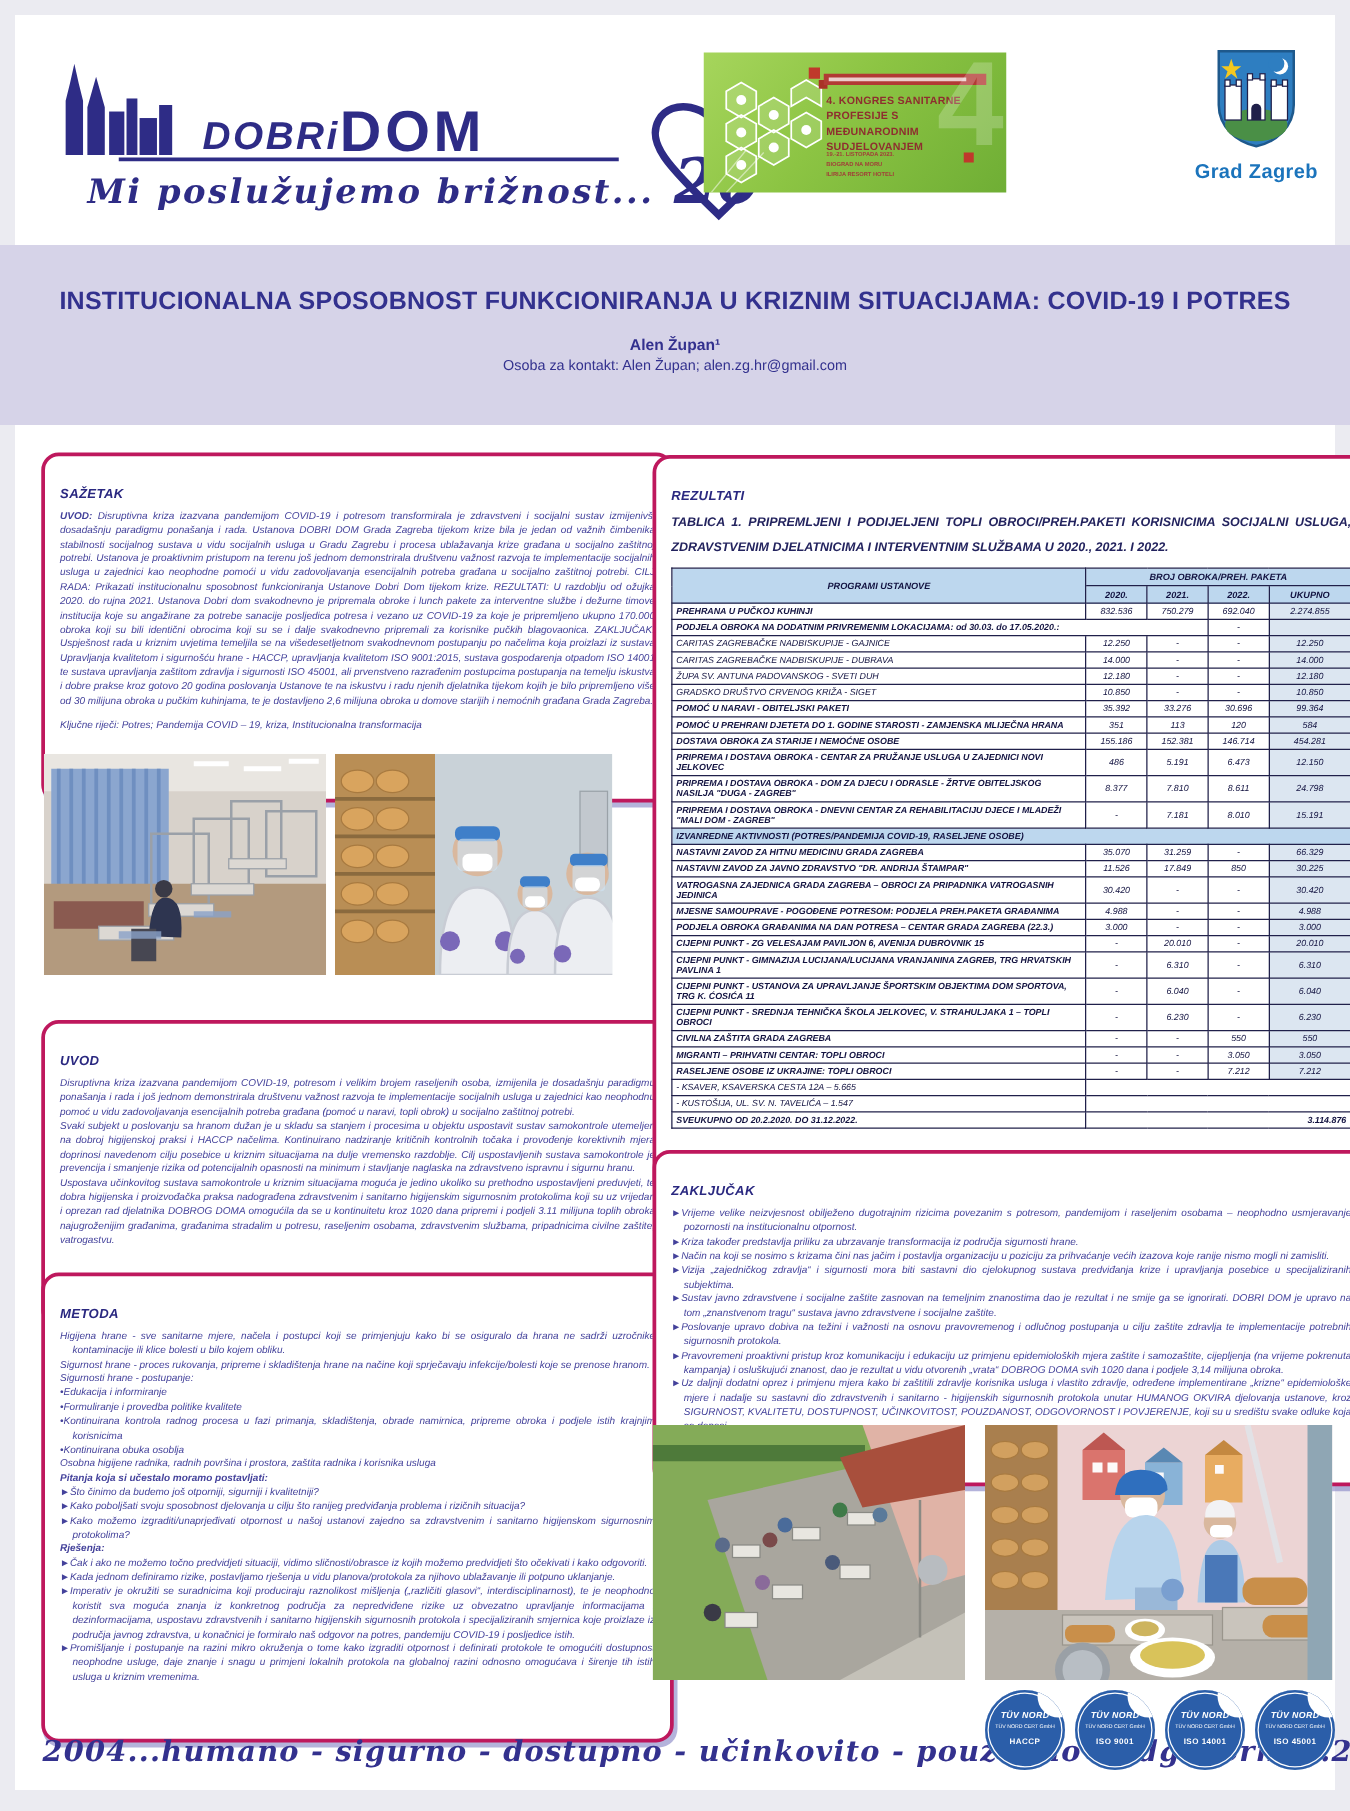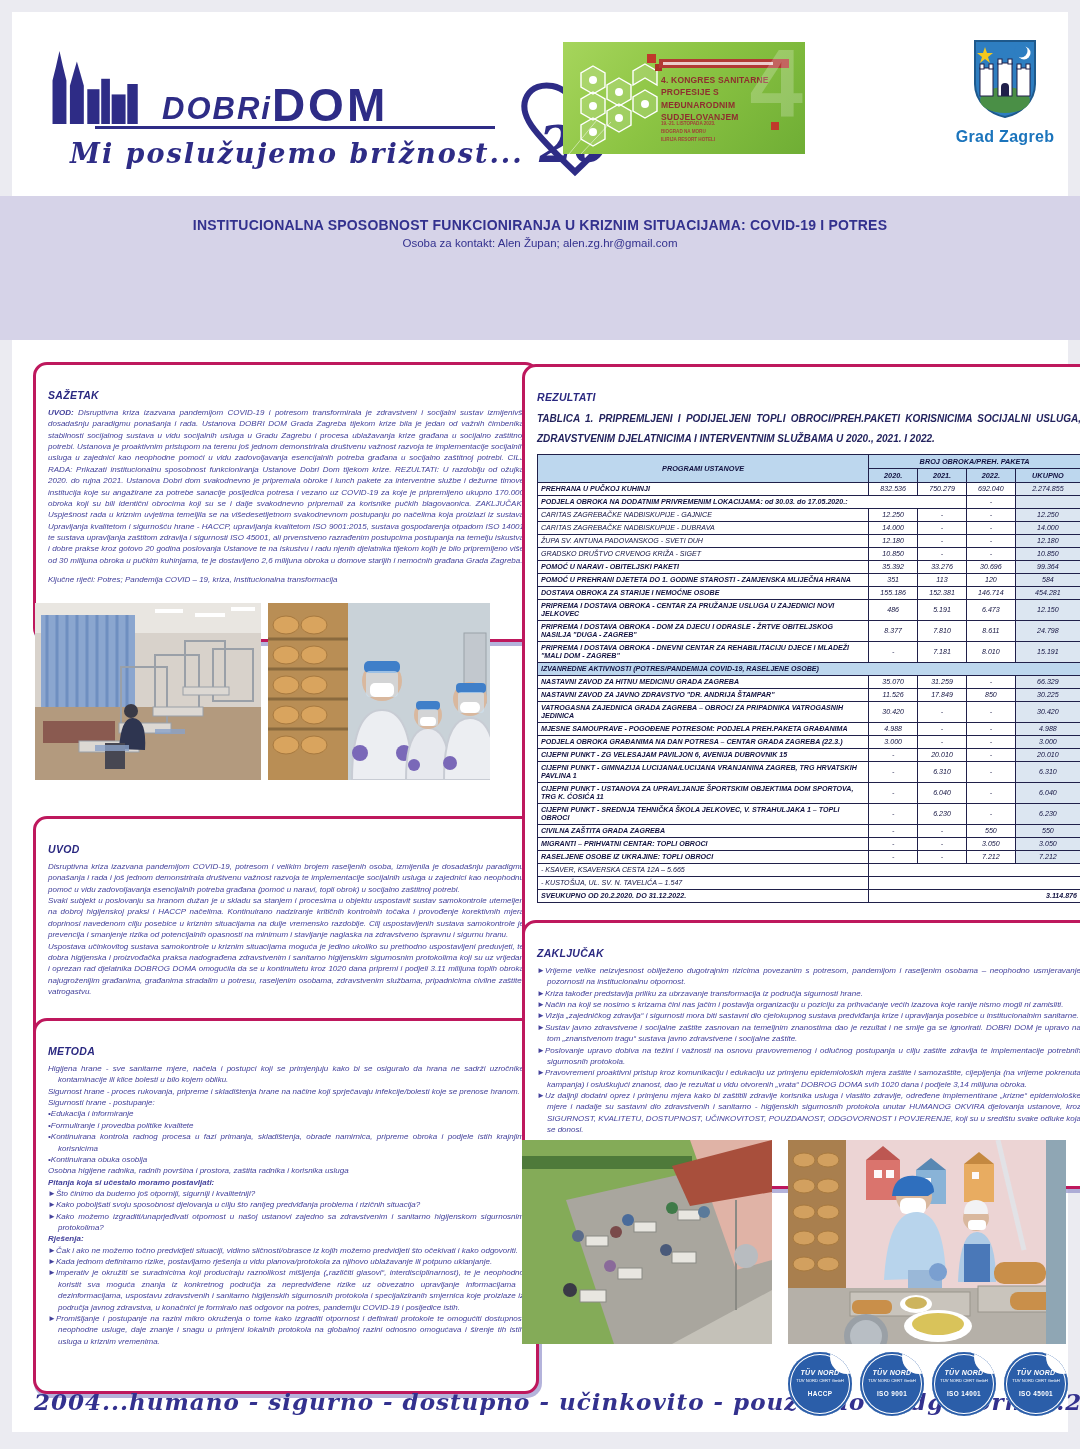--- a/index.html
+++ b/index.html
@@ -32,21 +32,21 @@
   .bn-dates{position:absolute;left:98px;top:78px;width:120px;color:#a04238;font-size:4.6px;font-weight:bold;line-height:1.7;}
   .bn-4{position:absolute;right:2px;top:-6px;font-size:96px;font-weight:bold;color:rgba(255,255,255,.22);line-height:1;}
   .bn-hex{position:absolute;left:4px;top:8px;}
 
   .logo-zg{position:absolute;left:945px;top:38px;width:120px;height:120px;text-align:center;}
   .zg-name{margin-top:4px;font-size:16px;font-weight:bold;color:#1b74bc;letter-spacing:.3px;}
 
   
   .titleband{position:absolute;left:0;top:196px;width:1080px;height:144px;background:#d6d3e8;
     text-align:center;color:#33318e;}
-  .tb-title{padding-top:21px;font-size:14px;font-weight:bold;letter-spacing:.2px;}
+  .tb-title{padding-top:34px;font-size:20px;font-weight:bold;letter-spacing:.2px;}
   .tb-author{margin-top:16px;font-size:12.5px;font-weight:bold;}
   .tb-affil{margin-top:5px;font-size:11.5px;}
   .tb-contact{margin-top:4px;font-size:11.5px;}
 
   
   .panel{position:absolute;background:#fff;border:3px solid #be185d;border-radius:14px;
     box-shadow:2px 3px 0 1px rgba(140,138,200,.65);padding:24px 12px;overflow:hidden;font-style:italic;}
   .panel h3{margin:0 0 6px 0;font-size:10.5px;font-weight:bold;color:#2a2880;letter-spacing:.3px;}
   .ptext{font-size:8px;line-height:1.42;color:#44429b;text-align:justify;}
   .ptext .b,.b{font-weight:bold;}
@@ -180,20 +180,21 @@
       <rect x="45" y="26" width="4" height="5"></rect>
         <rect x="54" y="26" width="4" height="5"></rect>
     </g>
     <path d="M29 58 v-9 a4 4 0 0 1 8 0 v9 Z" fill="#20204a"></path>
   </svg>
   <div class="zg-name">Grad Zagreb</div>
 </div>
 
 <div class="titleband">
   <div class="tb-title">INSTITUCIONALNA SPOSOBNOST FUNKCIONIRANJA U KRIZNIM SITUACIJAMA: COVID-19 I POTRES</div>
+  <div class="tb-author">Alen Župan¹</div>
   <div class="tb-contact">Osoba za kontakt: Alen Župan; alen.zg.hr@gmail.com</div>
 </div>
 
 <div class="panel" id="panel-sazetak">
   <h3>SAŽETAK</h3>
   <div class="ptext"><span class="b">UVOD:</span><span> Disruptivna kriza izazvana pandemijom COVID-19 i potresom transformirala je zdravstveni i socijalni sustav izmijenivši dosadašnju paradigmu ponašanja i rada. Ustanova DOBRI DOM Grada Zagreba tijekom krize bila je jedan od važnih čimbenika stabilnosti socijalnog sustava u vidu socijalnih usluga u Gradu Zagrebu i procesa ublažavanja krize građana u socijalno zaštitnoj potrebi. Ustanova je proaktivnim pristupom na terenu još jednom demonstrirala društvenu važnost razvoja te implementacije socijalnih usluga u zajednici kao neophodne pomoći u vidu zadovoljavanja esencijalnih potreba građana u socijalno zaštitnoj potrebi. CILJ RADA: Prikazati institucionalnu sposobnost funkcioniranja Ustanove Dobri Dom tijekom krize. REZULTATI: U razdoblju od ožujka 2020. do rujna 2021. Ustanova Dobri dom svakodnevno je pripremala obroke i lunch pakete za interventne službe i dežurne timove institucija koje su angažirane za potrebe sanacije posljedica potresa i vezano uz COVID-19 za koje je pripremljeno ukupno 170.000 obroka koji su bili identični obrocima koji su se i dalje svakodnevno pripremali za korisnike pučkih blagovaonica. ZAKLJUČAK: Uspješnost rada u kriznim uvjetima temeljila se na višedesetljetnom svakodnevnom postupanju po načelima koja proizlazi iz sustava Upravljanja kvalitetom i sigurnošću hrane - HACCP, upravljanja kvalitetom ISO 9001:2015, sustava gospodarenja otpadom ISO 14001 te sustava upravljanja zaštitom zdravlja i sigurnosti ISO 45001, ali prvenstveno razrađenim postupcima postupanja na temelju iskustva i dobre prakse kroz gotovo 20 godina poslovanja Ustanove te na iskustvu i radu njenih djelatnika tijekom kojih je bilo pripremljeno više od 30 milijuna obroka u pučkim kuhinjama, te je dostavljeno 2,6 milijuna obroka u domove starijih i nemoćnih građana Grada Zagreba.</span></div>
   <div class="keywords">Ključne riječi: Potres; Pandemija COVID – 19, kriza, Institucionalna transformacija</div>
 </div>
 
 <div class="photo" id="photo-dining">
@@ -531,21 +532,21 @@
       </tbody>
   </table>
 </div>
 
 <div class="panel" id="panel-zakljucak">
   <h3>ZAKLJUČAK</h3>
   <div class="ptext arrow-list">
       <div class="ln">►Vrijeme velike neizvjesnost obilježeno dugotrajnim rizicima povezanim s potresom, pandemijom i raseljenim osobama – neophodno usmjeravanje pozornosti na institucionalnu otpornost.</div>
       <div class="ln">►Kriza također predstavlja priliku za ubrzavanje transformacija iz područja sigurnosti hrane.</div>
       <div class="ln">►Način na koji se nosimo s krizama čini nas jačim i postavlja organizaciju u poziciju za prihvaćanje većih izazova koje ranije nismo mogli ni zamisliti.</div>
-      <div class="ln">►Vizija „zajedničkog zdravlja“ i sigurnosti mora biti sastavni dio cjelokupnog sustava predviđanja krize i upravljanja posebice u institucionalnim sanitarne.</div>
+      <div class="ln">►Vizija „zajedničkog zdravlja“ i sigurnosti mora biti sastavni dio cjelokupnog sustava predviđanja krize i upravljanja posebice u specijaliziranih subjektima.</div>
       <div class="ln">►Sustav javno zdravstvene i socijalne zaštite zasnovan na temeljnim znanostima dao je rezultat i ne smije ga se ignorirati. DOBRI DOM je upravo na tom „znanstvenom tragu“ sustava javno zdravstvene i socijalne zaštite.</div>
       <div class="ln">►Poslovanje upravo dobiva na težini i važnosti na osnovu pravovremenog i odlučnog postupanja u cilju zaštite zdravlja te implementacije potrebnih sigurnosnih protokola.</div>
       <div class="ln">►Pravovremeni proaktivni pristup kroz komunikaciju i edukaciju uz primjenu epidemioloških mjera zaštite i samozaštite, cijepljenja (na vrijeme pokrenuta kampanja) i osluškujući znanost, dao je rezultat u vidu otvorenih „vrata“ DOBROG DOMA svih 1020 dana i podjele 3,14 milijuna obroka.</div>
       <div class="ln">►Uz daljnji dodatni oprez i primjenu mjera kako bi zaštitili zdravlje korisnika usluga i vlastito zdravlje, određene implementirane „krizne“ epidemiološke mjere i nadalje su sastavni dio zdravstvenih i sanitarno - higijenskih sigurnosnih protokola unutar HUMANOG OKVIRA djelovanja ustanove, kroz SIGURNOST, KVALITETU, DOSTUPNOST, UČINKOVITOST, POUZDANOST, ODGOVORNOST I POVJERENJE, koji su u središtu svake odluke koja se donosi.</div>
     </div>
 </div>
 
 <div class="photo" id="photo-patio">
   <svg width="250" height="204" viewBox="0 0 250 204">
     <rect width="250" height="204" fill="#84ab58"></rect>

